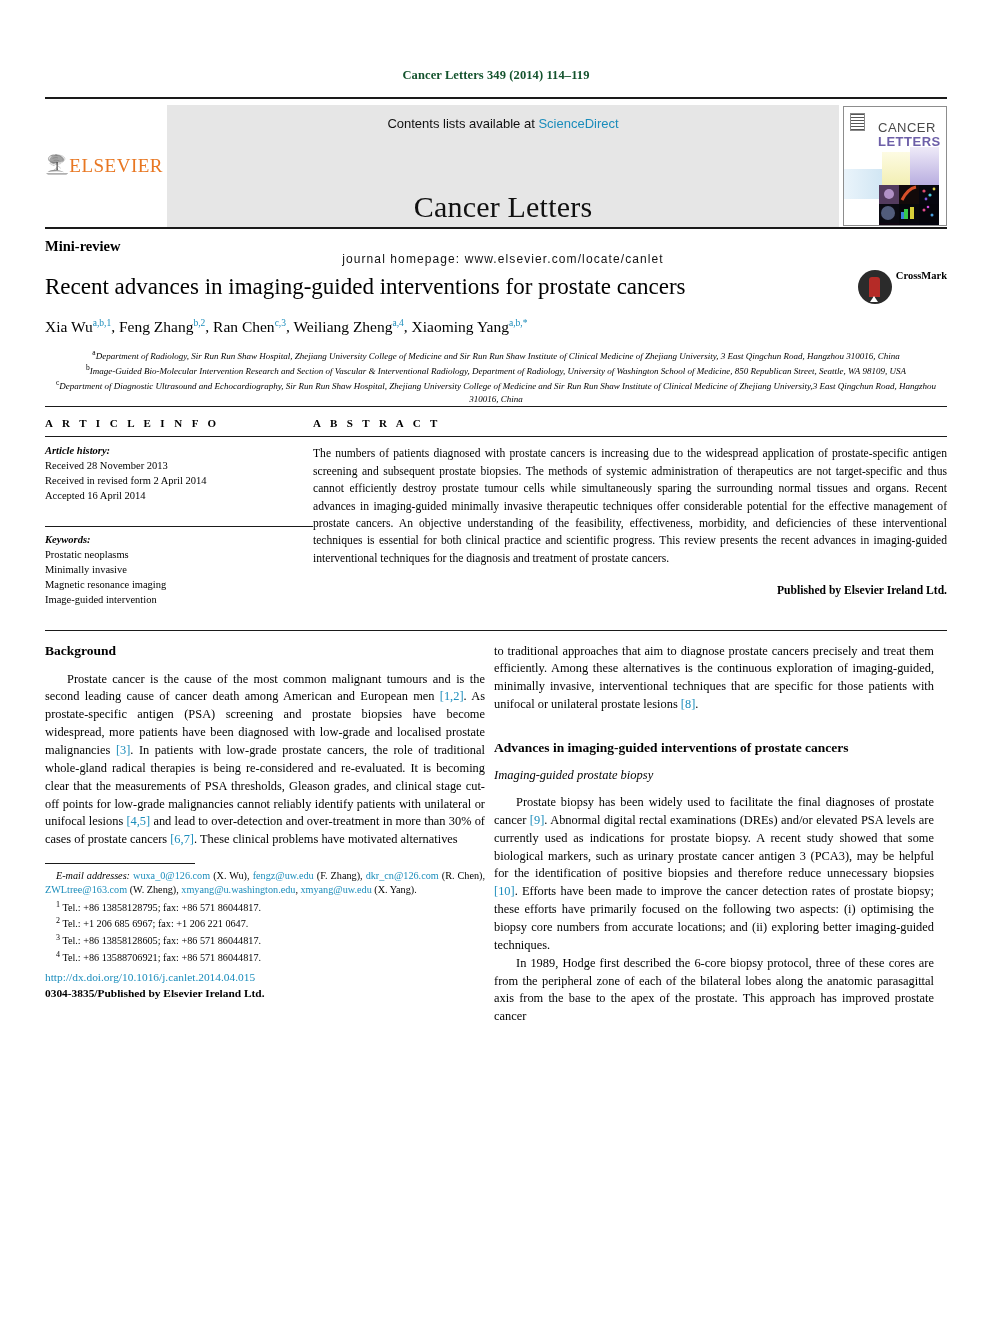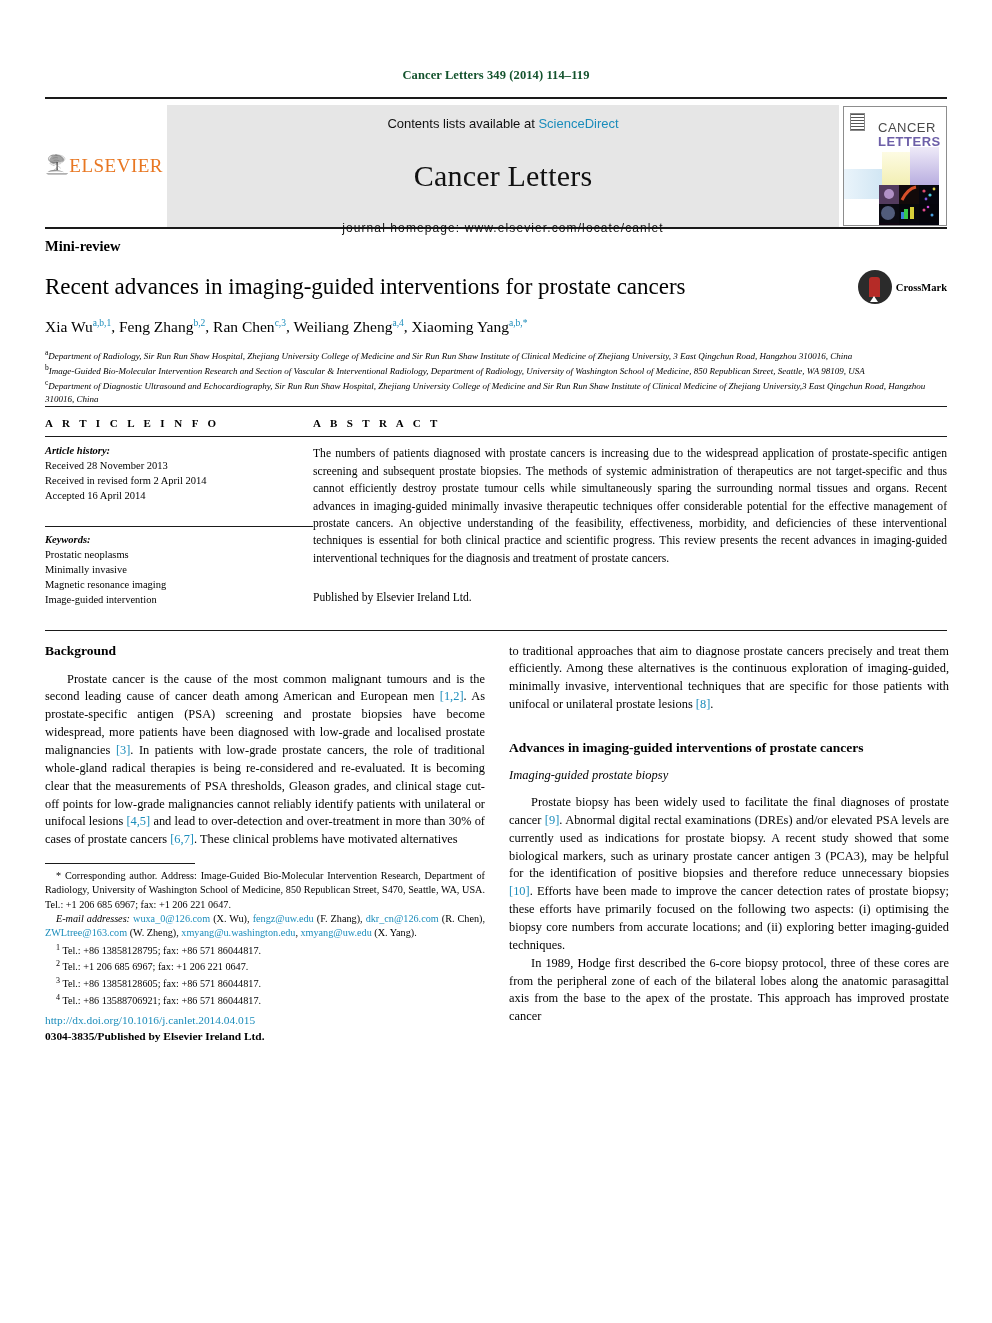--- a/index.html
+++ b/index.html
@@ -78,20 +78,21 @@
     font-size: 13px;
     color: #111;
     font-family: "Liberation Sans", sans-serif;
   }
   .sd-link { color: #1a8cbb; }
   .journal-title {
     font-size: 30px;
     font-family: "Liberation Serif", serif;
     color: #111;
     letter-spacing: .2px;
+    margin-top: 31px;
   }
   .homepage-line {
     font-size: 12px;
     font-family: "Liberation Sans", sans-serif;
     color: #111;
     letter-spacing: 1.1px;
   }
   .cover-col {
     width: 104px;
     flex: 0 0 104px;
@@ -152,21 +153,20 @@
     font-size: 23px;
     font-weight: normal;
     line-height: 1.15;
     font-family: "Liberation Serif", serif;
     flex: 1 1 auto;
     padding-right: 20px;
   }
   .crossmark {
     flex: 0 0 auto;
     display: flex;
-    align-items: center;
     gap: 4px;
     margin-top: -4px;
   }
   .cm-badge {
     width: 34px; height: 34px; border-radius: 50%;
     background: #2b2b2b;
     display: flex; align-items: center; justify-content: center;
     position: relative;
   }
   .cm-badge .inner {
@@ -181,21 +181,21 @@
   }
   .cm-text { font-size: 10.5px; font-weight: bold; font-family: "Liberation Serif", serif; }
 
   .authors {
     margin-top: 14px;
     font-size: 15.5px;
     font-family: "Liberation Serif", serif;
   }
   .authors sup { color: #1a8cbb; font-size: 9.5px; }
 
-  .affils { margin-top: 12px; }
+  .affils { margin-top: 12px; text-align: center; }
   .affil {
     font-size: 9px;
     font-style: italic;
     line-height: 1.45;
     font-family: "Liberation Serif", serif;
   }
   .affil sup { font-style: normal; font-size: 7.5px; }
 
   
   .info-abs {
@@ -218,29 +218,29 @@
   .hist .lab { font-style: italic; font-weight: bold; }
   .kw-block { margin-top: 15px; padding-top: 7px; font-size: 10.5px; line-height: 1.42; }
   .kw-block .lab { font-style: italic; font-weight: bold; }
   .abstract {
     padding-top: 8px;
     font-size: 11.6px;
     line-height: 1.5;
     text-align: justify;
     text-justify: inter-word;
   }
-  .abs-foot { margin-top: 24px; font-size: 11.6px; }
+  .abs-foot { text-align: right; margin-top: 17px; font-size: 11.6px; font-weight: bold; }
 
   
   .body-wrap {
     margin: 0 45px;
     padding-top: 12px;
     border-top: 1.1px solid #1a1a1a;
     display: flex;
-    gap: 24px;
+    gap: 9px;
     margin-top: 22px;
   }
   .bcol { width: 440px; flex: 0 0 440px; position: relative; }
   h2.head {
     font-size: 13.5px;
     font-weight: bold;
     margin: 0 0 12px 0;
     font-family: "Liberation Serif", serif;
   }
   h3.subhead {
@@ -405,21 +405,20 @@
 
   <div class="body-wrap">
     <div class="bcol">
       <h2 class="head">Background</h2>
       <p class="para">
         <span>Prostate cancer is the cause of the most common malignant tumours and is the second leading cause of cancer death among American and European men </span><span class="ref">[1,2]</span><span>. As prostate-specific antigen (PSA) screening and prostate biopsies have become widespread, more patients have been diagnosed with low-grade and localised prostate malignancies </span><span class="ref">[3]</span><span>. In patients with low-grade prostate cancers, the role of traditional whole-gland radical therapies is being re-considered and re-evaluated. It is becoming clear that the measurements of PSA thresholds, Gleason grades, and clinical stage cut-off points for low-grade malignancies cannot reliably identify patients with unilateral or unifocal lesions </span><span class="ref">[4,5]</span><span> and lead to over-detection and over-treatment in more than 30% of cases of prostate cancers </span><span class="ref">[6,7]</span><span>. These clinical problems have motivated alternatives</span>
       </p>
 
       <div class="fn-rule"></div>
       <div class="fnotes">
-        <p class="ind">* Corresponding author. Address: Image-Guided Bio-Molecular Intervention Research, Department of Radiology, University of Washington School of Medicine, 850 Republican Street, S470, Seattle, WA, USA. Tel.: +1 206 685 6967; fax: +1 206 221 0647.</p>
         <p class="ind">
           <i>E-mail addresses:</i>
           <span class="mail">wuxa_0@126.com</span><span> (X. Wu), </span><span class="mail">fengz@uw.edu</span><span> (F. Zhang), </span><span class="mail">dkr_cn@126.com</span><span> (R. Chen), </span><span class="mail">ZWLtree@163.com</span><span> (W. Zheng), </span><span class="mail">xmyang@u.washington.edu</span><span>, </span><span class="mail">xmyang@uw.edu</span><span> (X. Yang).</span>
         </p>
         <div class="fn-list">
           <div><sup>1</sup> <span>Tel.: +86 13858128795; fax: +86 571 86044817.</span></div>
           <div><sup>2</sup> <span>Tel.: +1 206 685 6967; fax: +1 206 221 0647.</span></div>
           <div><sup>3</sup> <span>Tel.: +86 13858128605; fax: +86 571 86044817.</span></div>
           <div><sup>4</sup> <span>Tel.: +86 13588706921; fax: +86 571 86044817.</span></div>
         </div>

